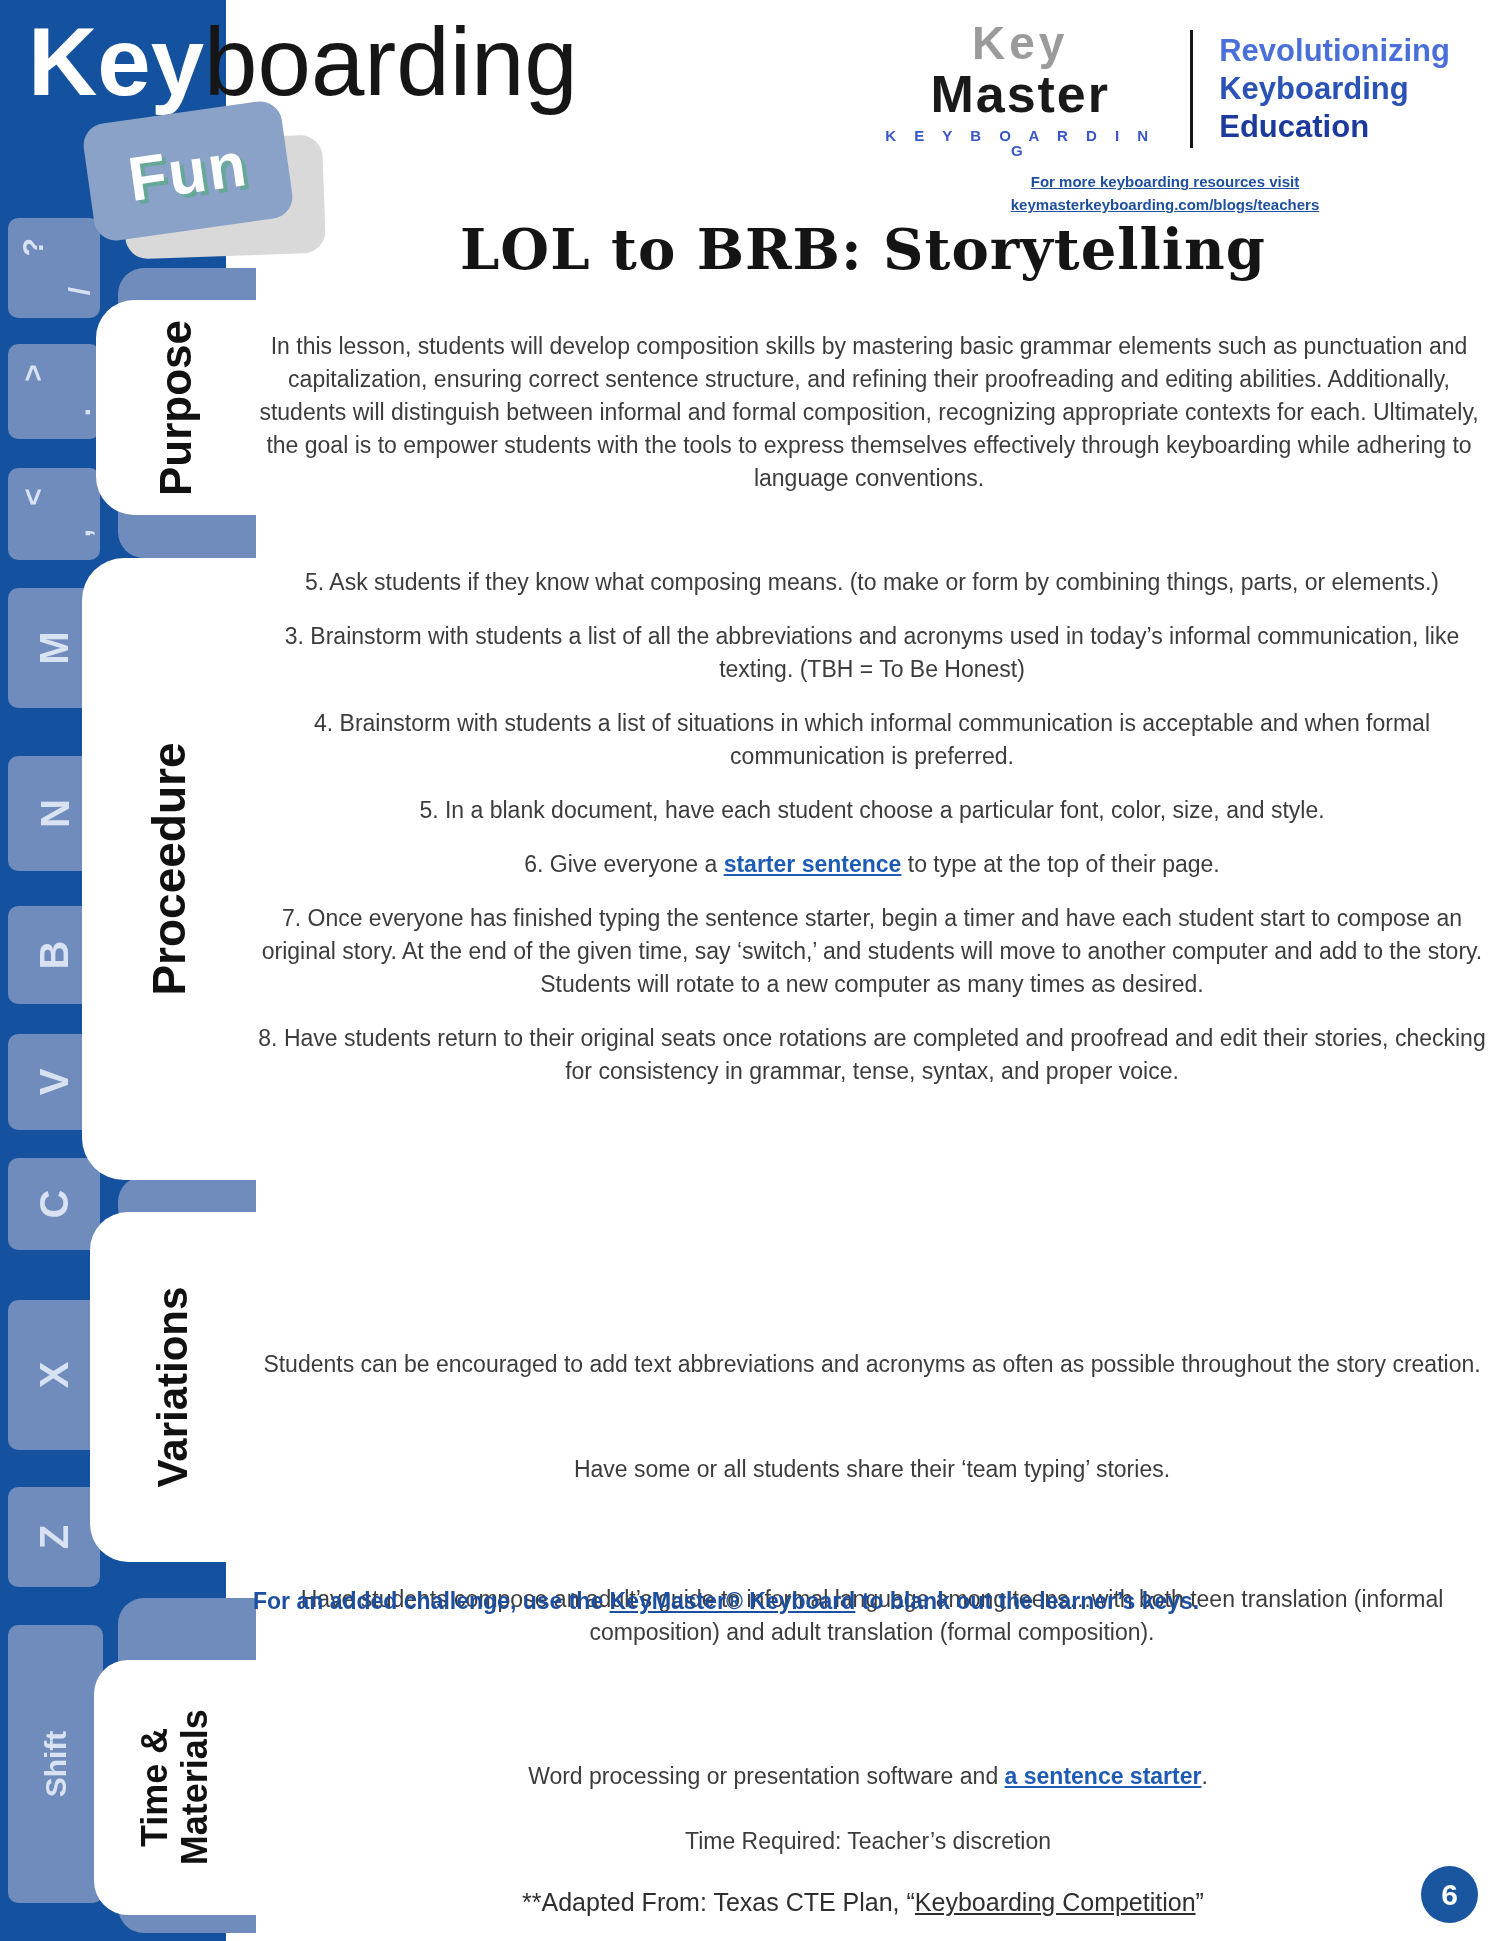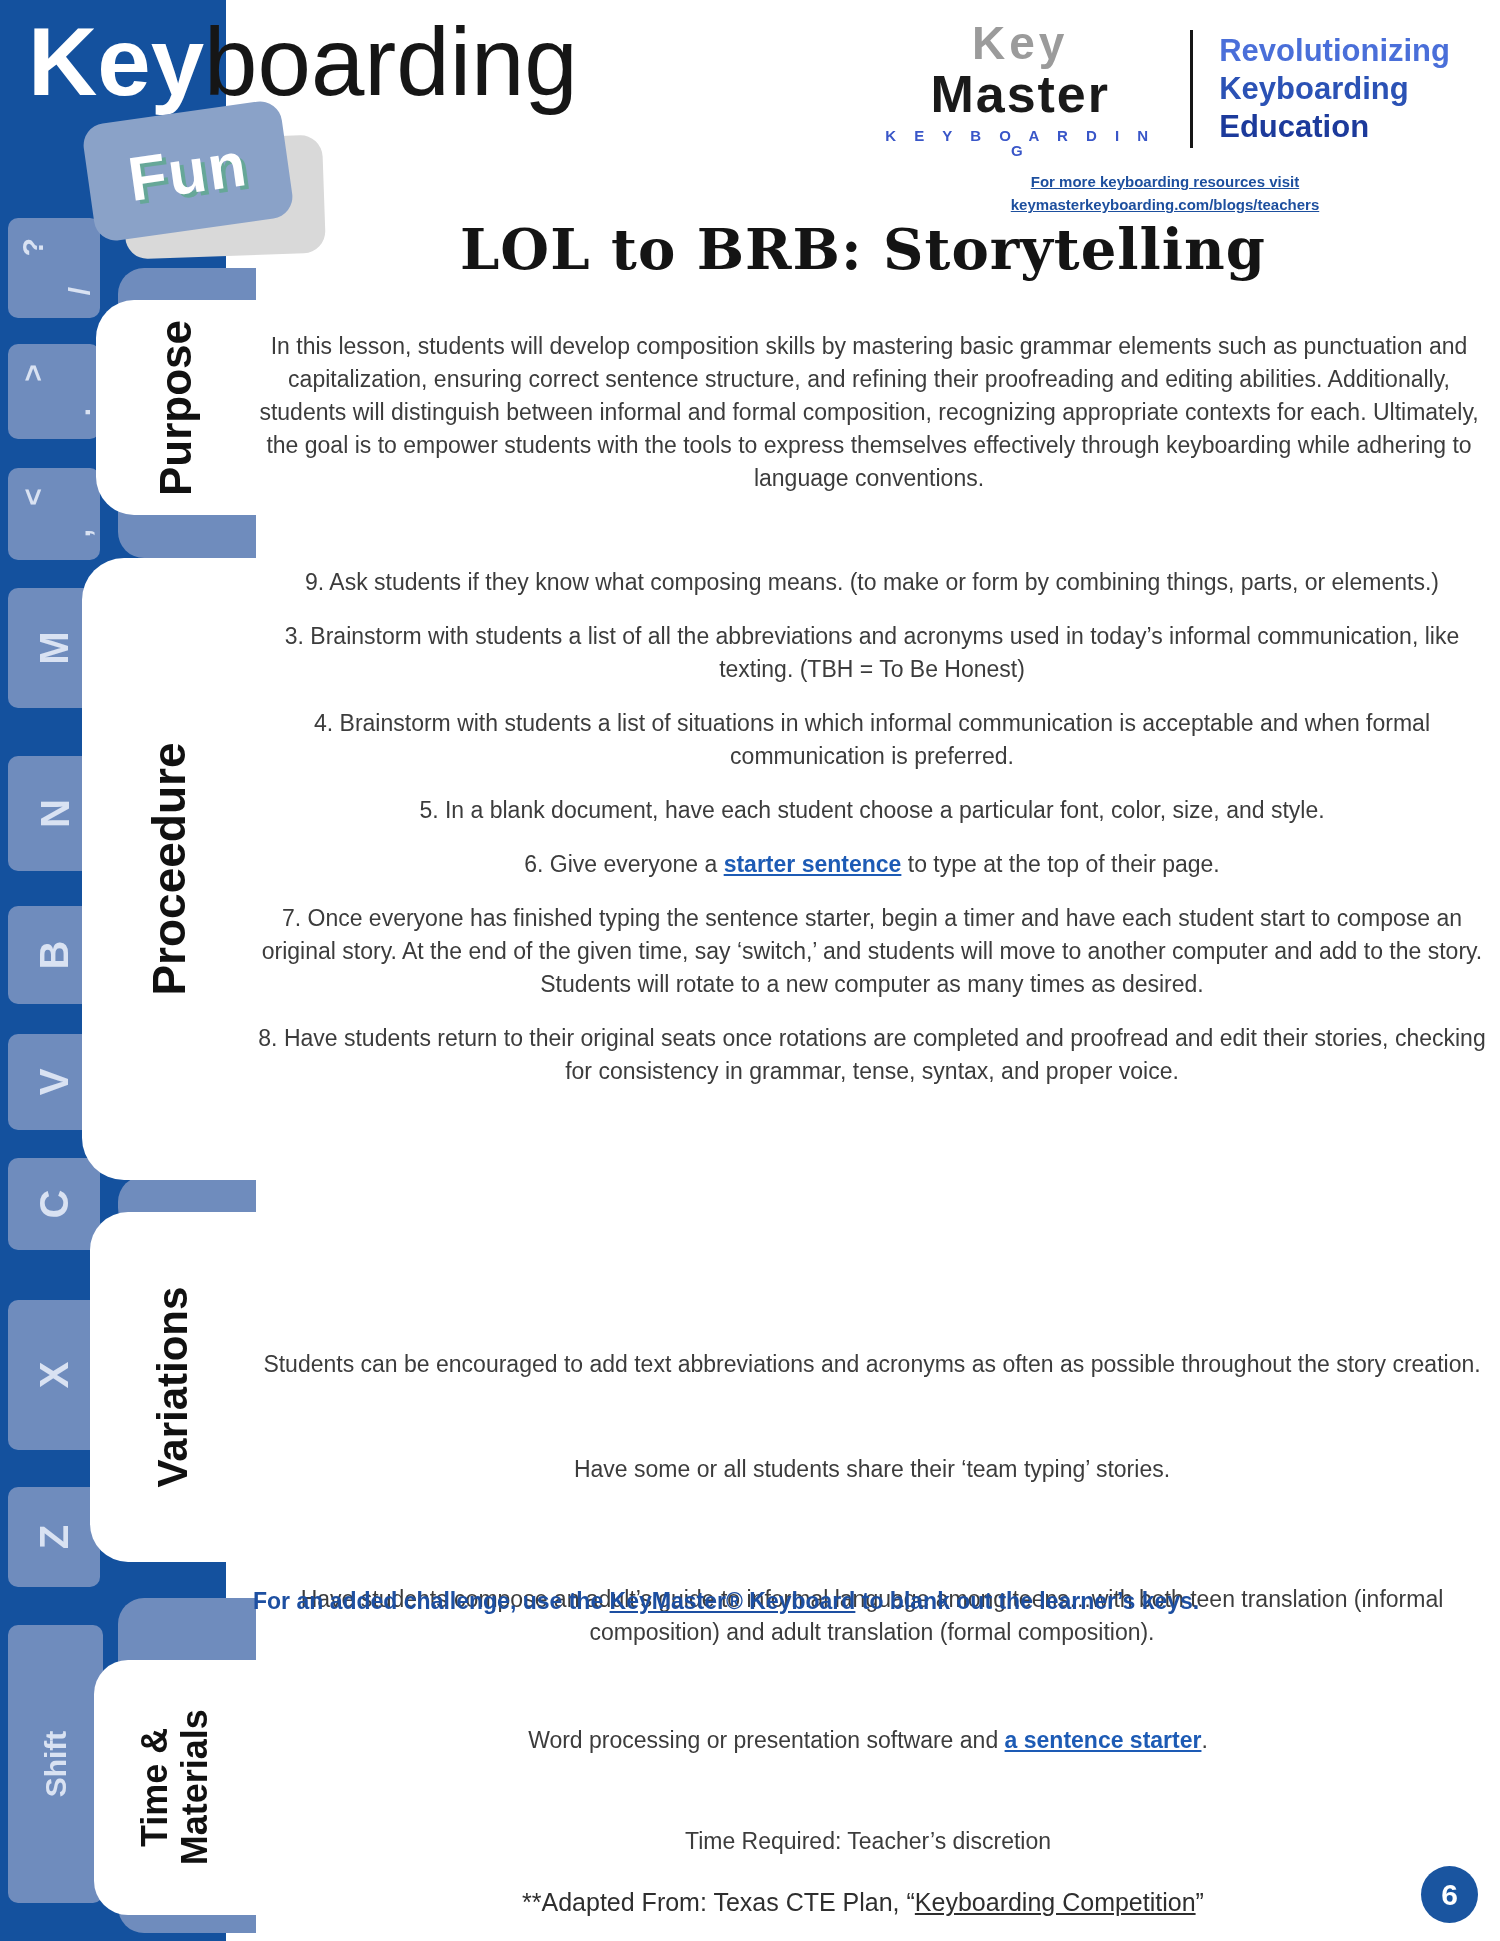--- a/index.html
+++ b/index.html
@@ -80,21 +80,21 @@
   .procedure{position:absolute;left:253px;top:566px;width:1238px;z-index:5;}
   .procedure p{margin:0 0 21px 0;}
   .inline-link{color:#1d5bb5;font-weight:bold;text-decoration:underline;cursor:pointer;}
 
   .var-p{position:absolute;left:253px;width:1238px;z-index:5;}
   .v1{top:1348px;} .v2{top:1453px;} .v3{top:1561px;margin-top:22px;}
   .challenge{position:absolute;left:253px;top:1585px;width:1238px;z-index:5;
              font-size:23px;line-height:33px;font-weight:bold;color:#1d4fa1;}
   .challenge .inline-link{color:#1d4fa1;}
 
-  .materials{position:absolute;left:258px;top:1724px;width:1220px;z-index:5;}
+  .materials{position:absolute;left:258px;top:1760px;width:1220px;z-index:5;}
   .time-req{position:absolute;left:258px;top:1825px;width:1220px;z-index:5;}
   .footer-note{position:absolute;left:226px;top:1888px;width:1274px;text-align:center;z-index:5;
                font-size:25px;color:#2e2e2e;}
   .footer-note .u{text-decoration:underline;cursor:pointer;}
   .page-circle{position:absolute;left:1421px;top:1866px;width:57px;height:57px;border-radius:50%;
                background:#1a55a0;color:#ffffff;display:flex;align-items:center;justify-content:center;
                font-weight:bold;font-size:30px;z-index:5;}
 </style>
 </head>
 <body>
@@ -185,21 +185,21 @@
       <div>For more keyboarding resources visit</div>
       <div>keymasterkeyboarding.com/blogs/teachers</div>
     </div>
   </div>
 
   <div class="doc-title">LOL to BRB: Storytelling</div>
 
   <div class="purpose-text body-text">In this lesson, students will develop composition skills by mastering basic grammar elements such as punctuation and capitalization, ensuring correct sentence structure, and refining their proofreading and editing abilities. Additionally, students will distinguish between informal and formal composition, recognizing appropriate contexts for each. Ultimately, the goal is to empower students with the tools to express themselves effectively through keyboarding while adhering to language conventions.</div>
 
   <div class="procedure body-text">
-    <p><span>9.  Ask students if they know what composing means.  (to make or form by combining things, parts, or elements.)</span><a class="inline-link"></a><span></span></p>
+    <p><span>5.  Ask students if they know what composing means.  (to make or form by combining things, parts, or elements.)</span><a class="inline-link"></a><span></span></p>
     <p><span>3. Brainstorm with students a list of all the abbreviations and acronyms used in today’s informal communication, like texting. (TBH = To Be Honest)</span><a class="inline-link"></a><span></span></p>
     <p><span>4. Brainstorm with students a list of situations in which informal communication is acceptable and when formal communication is preferred.</span><a class="inline-link"></a><span></span></p>
     <p><span>5. In a blank document, have each student choose a particular font, color, size, and style.</span><a class="inline-link"></a><span></span></p>
     <p><span>6. Give everyone a </span><a class="inline-link">starter sentence</a><span> to type at the top of their page.</span></p>
     <p><span>7. Once everyone has finished typing the sentence starter, begin a timer and have each student start to compose an original story. At the end of the given time, say ‘switch,’ and students will move to another computer and add to the story.  Students will rotate to a new computer as many times as desired.</span><a class="inline-link"></a><span></span></p>
     <p><span>8. Have students return to their original seats once rotations are completed and proofread and edit their stories, checking for consistency in grammar, tense, syntax, and proper voice.</span><a class="inline-link"></a><span></span></p>
   </div>
 
   <div class="var-p v1 body-text">Students can be encouraged to add text abbreviations and acronyms as often as possible throughout the story creation.</div>
   <div class="var-p v2 body-text">Have some or all students share their ‘team typing’ stories.</div>

